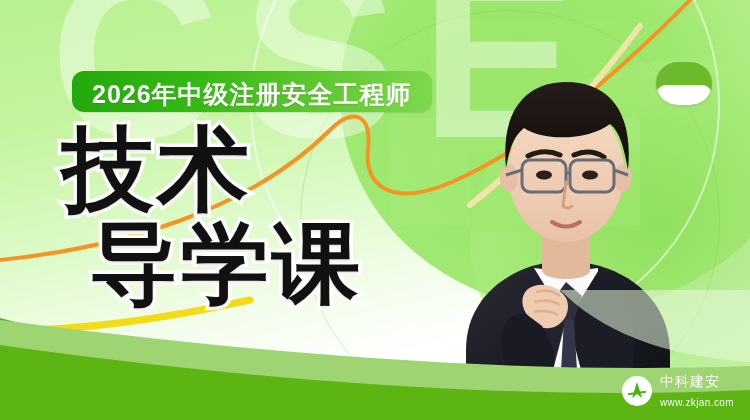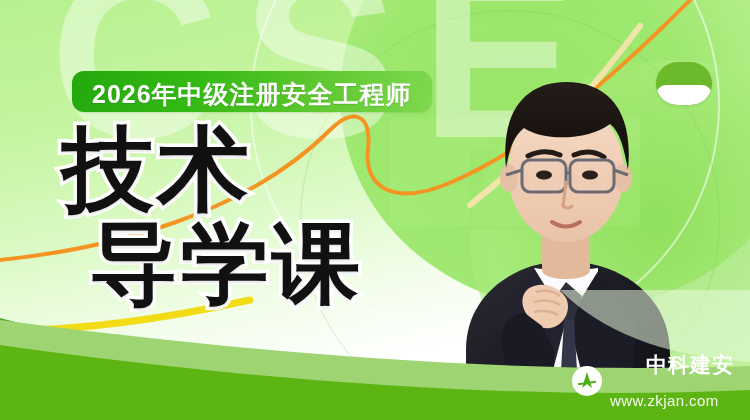--- a/index.html
+++ b/index.html
@@ -134,24 +134,24 @@
     position:absolute; right:16px; bottom:12px;
     display:flex; align-items:center; gap:8px;
   }
   .brand-mark{
     width:30px; height:30px; border-radius:50%;
     background:#ffffff; display:flex; align-items:center; justify-content:center;
     flex:0 0 auto;
   }
   .brand-txt{ display:flex; flex-direction:column; line-height:1; }
   .brand-name{
-    color:#ffffff; font-size:21px; font-weight:700; letter-spacing:1px;margin-left:36px;
+    color:#ffffff; font-size:14px; font-weight:400; letter-spacing:1px;
   }
   .brand-url{
-    color:#ffffff; font-size:15px; letter-spacing:.4px; margin-top:18px; opacity:.95;
+    color:#ffffff; font-size:10px; letter-spacing:.4px; margin-top:10px; opacity:.95;
   }
 </style>
 </head>
 <body>
 
 <div id="poster">
 
   <div class="bg-layer">
     <div class="blob-right"></div>
     <div class="blob-right2"></div>

